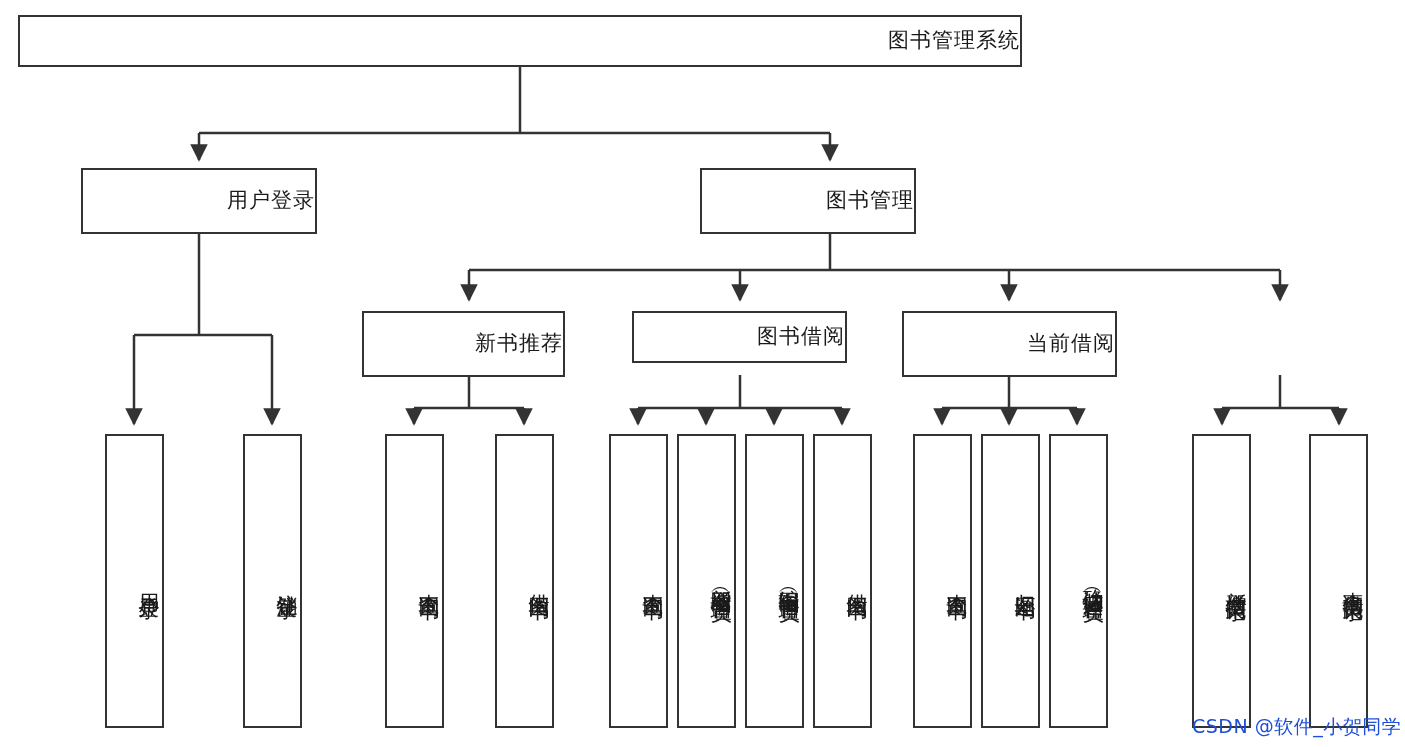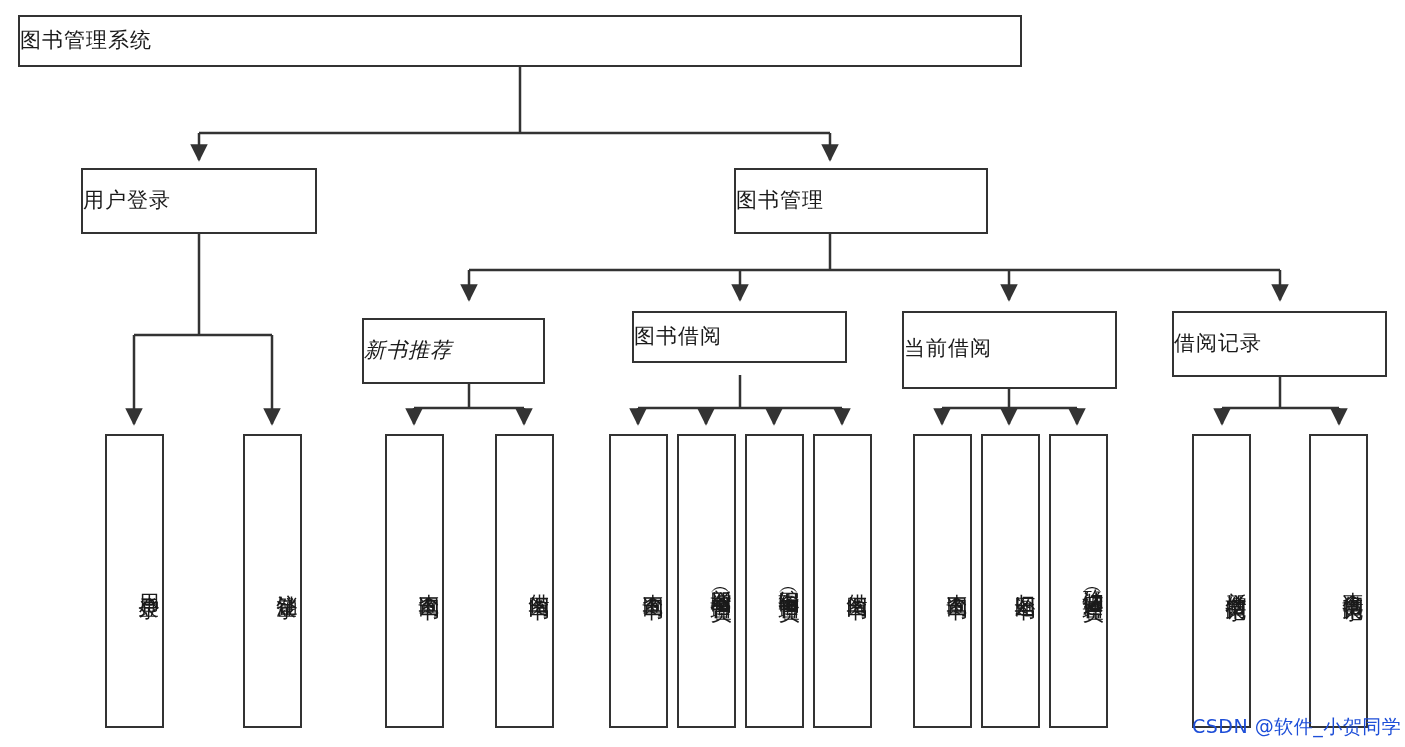--- a/index.html
+++ b/index.html
@@ -26,21 +26,21 @@
     height: 747px;
     pointer-events: none;
   }
   .node {
     position: absolute;
     box-sizing: border-box;
     border: 2px solid #333333;
     background: #ffffff;
     display: flex;
     align-items: center;
-    justify-content: flex-start;
+    justify-content: flex-end;
     color: #1a1a1a;
     z-index: 2;
   }
   .node.horizontal {
     font-size: 21px;
     letter-spacing: 1px;
     line-height: 1.2;
     text-align: center;
   }
   .node.vertical {
@@ -124,35 +124,32 @@
     </g>
   </svg>
 
   <div class="node horizontal" style="left:18px; top:15px; width:1004px; height:52px;">
     <span class="node-text">图书管理系统</span>
   </div>
 
   <div class="node horizontal" style="left:81px; top:168px; width:236px; height:66px;">
     <span class="node-text">用户登录</span>
   </div>
-  <div class="node horizontal" style="left:734px; top:168px; width:254px; height:66px;">
+  <div class="node horizontal" style="left:700px; top:168px; width:216px; height:66px;">
     <span class="node-text">图书管理</span>
   </div>
 
-  <div class="node horizontal" style="left:362px; top:318px; width:183px; height:66px;font-style:italic;">
+  <div class="node horizontal" style="left:362px; top:311px; width:203px; height:66px;">
     <span class="node-text">新书推荐</span>
   </div>
   <div class="node horizontal" style="left:632px; top:311px; width:215px; height:52px;">
     <span class="node-text">图书借阅</span>
   </div>
-  <div class="node horizontal" style="left:902px; top:311px; width:215px; height:78px;font-family:Liberation Mono, monospace;">
+  <div class="node horizontal" style="left:902px; top:311px; width:215px; height:66px;">
     <span class="node-text">当前借阅</span>
-  </div>
-  <div class="node horizontal" style="left:1172px; top:311px; width:215px; height:66px;">
-    <span class="node-text">借阅记录</span>
   </div>
 
   <div class="node vertical" style="left:105px; top:434px; width:59px; height:294px;">
     <span class="node-text">用户登录</span>
   </div>
   <div class="node vertical" style="left:243px; top:434px; width:59px; height:294px;">
     <span class="node-text">注销登录</span>
   </div>
 
   <div class="node vertical" style="left:385px; top:434px; width:59px; height:294px;">

